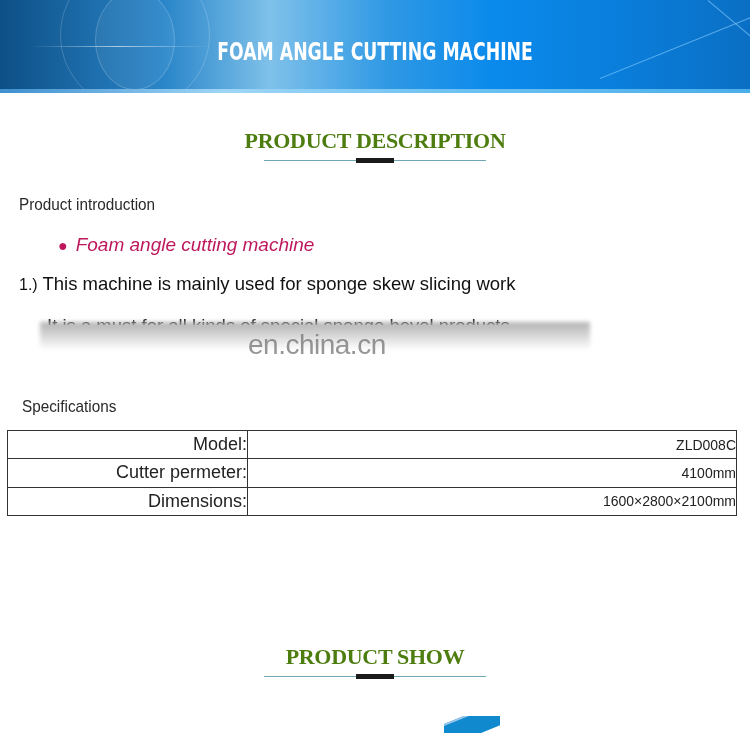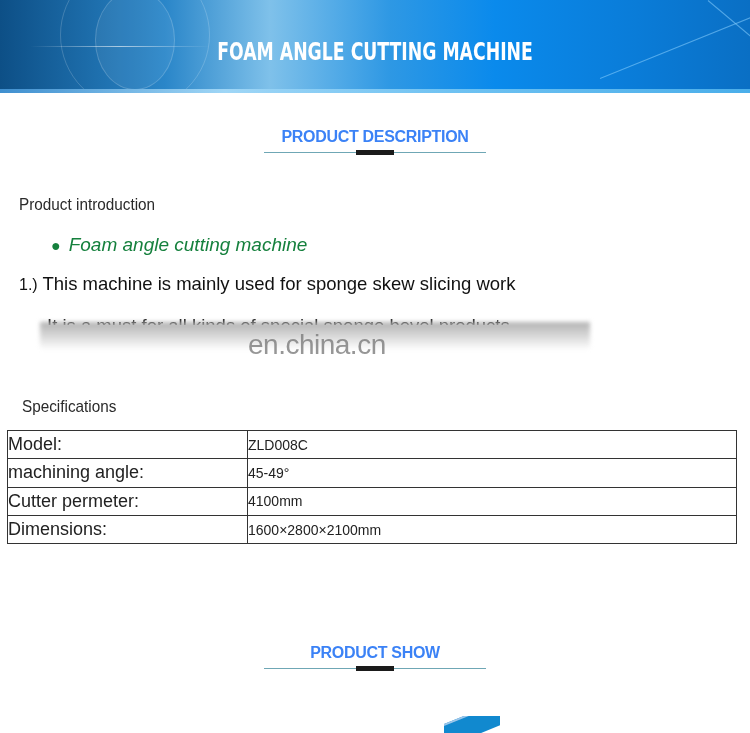--- a/index.html
+++ b/index.html
@@ -37,22 +37,22 @@
     .banner-title {
       position: absolute; left: 0; top: 38px; width: 750px; text-align: center;
       color: #ffffff; font-family: "DejaVu Sans", sans-serif; font-weight: bold;
       font-size: 24px; letter-spacing: 0px; transform: scaleX(0.72); transform-origin: center;
       text-transform: uppercase; line-height: 28px;
     }
 
     
     .section-header { position: absolute; left: 0; width: 750px; text-align: center; }
     .section-header .title {
-      font-family: Liberation Sans, sans-serif; font-weight: bold; font-size: 16px;
-      color: #3b82f6; letter-spacing: -0.3px; display: inline-block;
+      font-family: Liberation Serif, serif; font-weight: bold; font-size: 22px;
+      color: #4d7c0f; letter-spacing: -0.3px; display: inline-block;
     }
     .section-header .rule {
       position: relative; margin: 6px auto 0; height: 1px; background: #6fa7b5;
     }
     .section-header .rule .mark {
       position: absolute; left: 50%; top: -2px; width: 38px; height: 5px;
       background: #1b1b1b; transform: translateX(-50%);
     }
     #desc-header { top: 128px; }
     #desc-header .rule { width: 222px; }
@@ -60,21 +60,21 @@
     #show-header .rule { width: 222px; }
 
     .label-title {
       position: absolute; left: 19px; font-size: 17px; color: #2a2a2a;
       font-family: "Liberation Sans", sans-serif; transform: scaleX(0.9); transform-origin: left;
     }
     #intro-title { top: 195px; }
     #spec-title { top: 397px; left: 22px; }
 
     .bullet-line {
-      position: absolute; left: 51px; top: 234px; font-size: 19px; font-style: italic; color: #15803d; text-align: right;
+      position: absolute; left: 58px; top: 234px; font-size: 19px; font-style: italic; color: #be185d; text-align: right;
     }
     .bullet-line .dot { font-style: normal; margin-right: 8px; font-size: 16px; }
 
     .para { position: absolute; left: 19px; font-size: 18.5px; color: #111; }
     #para1 { top: 273px; }
     #para1 .num { font-size: 16px; }
     #para2 {
       top: 311px; left: 47px; overflow: hidden; height: 14px; line-height: 30px; color: #222;
     }
     .blur-band {
@@ -86,21 +86,21 @@
       position: absolute; left: 248px; top: 329px; font-size: 28px; color: rgba(120,120,120,0.78);
       font-family: "Liberation Sans", sans-serif; letter-spacing: -0.5px;
     }
 
     
     .spec-table {
       position: absolute; left: 7px; top: 430px; width: 730px; border-collapse: collapse;
       border: 1.5px solid #222;
     }
     .spec-table td {
-      border: 1px solid #333; height: 28.3px; padding: 0; text-align: left; vertical-align: middle;
+      border: 1px solid #333; height: 28.3px; padding: 0; text-align: right; vertical-align: middle;
       color: #222;
     }
     .spec-table td.k { width: 240px; font-size: 18px; }
     .spec-table td.v { font-size: 14px; }
     .spec-table td.v.big { font-size: 14px; }
 
     
     .show-image {
       position: absolute; left: 430px; top: 716px; width: 70px; height: 17px; overflow: hidden;
     }
@@ -146,24 +146,20 @@
 
 <div class="label-title" id="spec-title">Specifications</div>
 
 <table class="spec-table">
   <tbody>
     <tr>
       <td class="k">Model:</td>
       <td class="v big">ZLD008C</td>
     </tr>
     <tr>
-      <td class="k">machining angle:</td>
-      <td class="v">45-49°</td>
-    </tr>
-    <tr>
       <td class="k">Cutter permeter:</td>
       <td class="v">4100mm</td>
     </tr>
     <tr>
       <td class="k">Dimensions:</td>
       <td class="v">1600×2800×2100mm</td>
     </tr>
   </tbody>
 </table>
 

